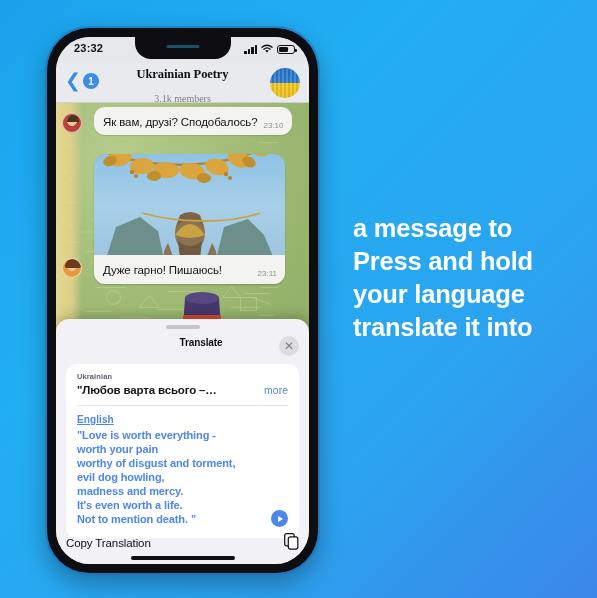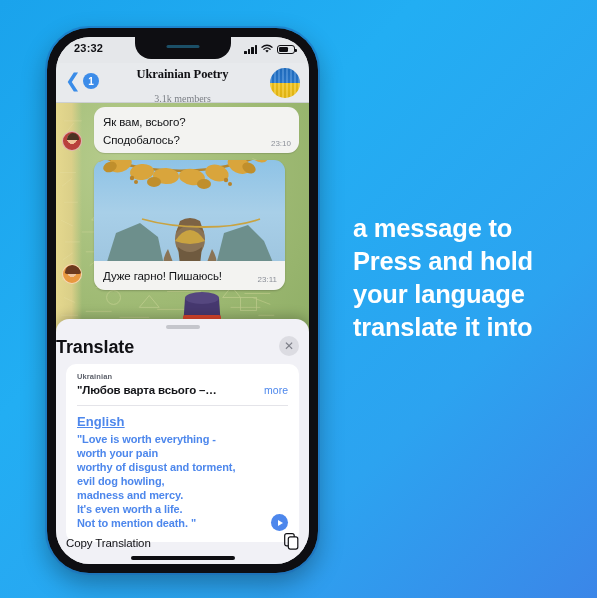--- a/index.html
+++ b/index.html
@@ -235,22 +235,22 @@
     border-radius: 13px 13px 0 0;
     z-index: 10;
     box-shadow: 0 -3px 12px rgba(0,0,0,0.22);
   }
   .grabber {
     width: 34px; height: 4px; border-radius: 3px; background: #c5c6cc;
     margin: 6px auto 0 auto;
   }
   .sheet-head { position: relative; height: 28px; }
   .sheet-title {
-    text-align: left; font-size: 18px; font-weight: bold; color: #101014;
-    padding-top: 8px; letter-spacing: -0.1px;
+    text-align: center; font-size: 10px; font-weight: bold; color: #101014;
+    padding-top: 8px; letter-spacing: -0.1px; padding-left: 37px;
   }
   .close-btn {
     position: absolute; right: 10px; top: 7px;
     width: 20px; height: 20px; border-radius: 50%;
     background: #dcdce2;
     display: flex; align-items: center; justify-content: center;
     color: #7d7f88; font-size: 12px; line-height: 1;
   }
 
   .card {
@@ -266,21 +266,21 @@
     margin-top: 3px; letter-spacing: -0.15px;
     white-space: nowrap; overflow: hidden;
   }
   .more-link {
     position: absolute; right: 11px; bottom: 9px;
     font-size: 10.5px; color: #4d87ec; text-align: center;
   }
   .divider { height: 0.5px; background: #e4e4e9; margin: 0 11px; }
 
   .tgt-block { position: relative; padding: 8px 10px 12px 11px; }
-  .tgt-lang { font-size: 13px; font-weight: bold; color: #4d87ec; letter-spacing: 0.1px; text-decoration: underline; }
+  .tgt-lang { font-size: 10px; font-weight: bold; color: #4d87ec; letter-spacing: 0.1px; text-decoration: underline; }
   .tgt-text {
     margin-top: 3px;
     font-size: 11px; font-weight: bold; color: #4d87ec;
     line-height: 14.1px; letter-spacing: -0.1px;
   }
   .tgt-text .ln { display: block; }
   .play-btn {
     position: absolute; right: 11px; bottom: 11px;
     width: 17px; height: 17px; border-radius: 50%;
     background: #4d87ec;
@@ -385,26 +385,26 @@
               <path d="M84 206l10-12 10 12z"></path>
               <path d="M168 196l9-11 9 11z"></path>
               <path d="M36 118l9-11 9 11z"></path>
             </g>
           </svg>
         </div>
 
         <div class="msg-row">
           <div class="mini-avatar av1"></div>
           <div class="bubble">
-            <span class="txt">Як вам, всього? Сподобалось?</span>
+            <span class="txt">Як вам, друзі? Сподобалось?</span>
             <span class="time">23:10</span>
           </div>
         </div>
 
-        <div class="msg-row" style="padding-top:0;">
+        <div class="msg-row" style="padding-top:12px;">
           <div class="photo-msg">
             <div class="photo">
               <svg class="leaves" viewBox="0 0 191 62" preserveAspectRatio="none">
                 <path d="M-5 10 C 40 46, 150 46, 196 8" stroke="#b4862f" stroke-width="2.6" fill="none"></path>
                 <g fill="#d9a53c">
                   <ellipse cx="14" cy="20" rx="11" ry="7" transform="rotate(-28 14 20)"></ellipse>
                   <ellipse cx="34" cy="30" rx="12" ry="8" transform="rotate(-16 34 30)"></ellipse>
                   <ellipse cx="56" cy="38" rx="12" ry="8" transform="rotate(-6 56 38)"></ellipse>
                   <ellipse cx="80" cy="42" rx="13" ry="8" transform="rotate(3 80 42)"></ellipse>
                   <ellipse cx="106" cy="43" rx="13" ry="8" transform="rotate(8 106 43)"></ellipse>

